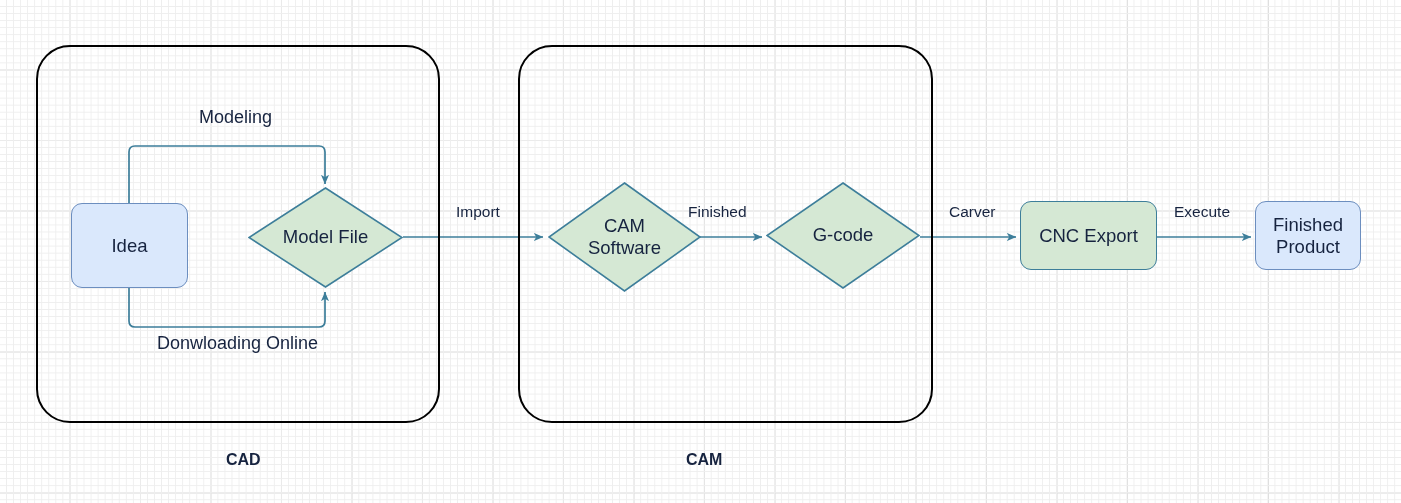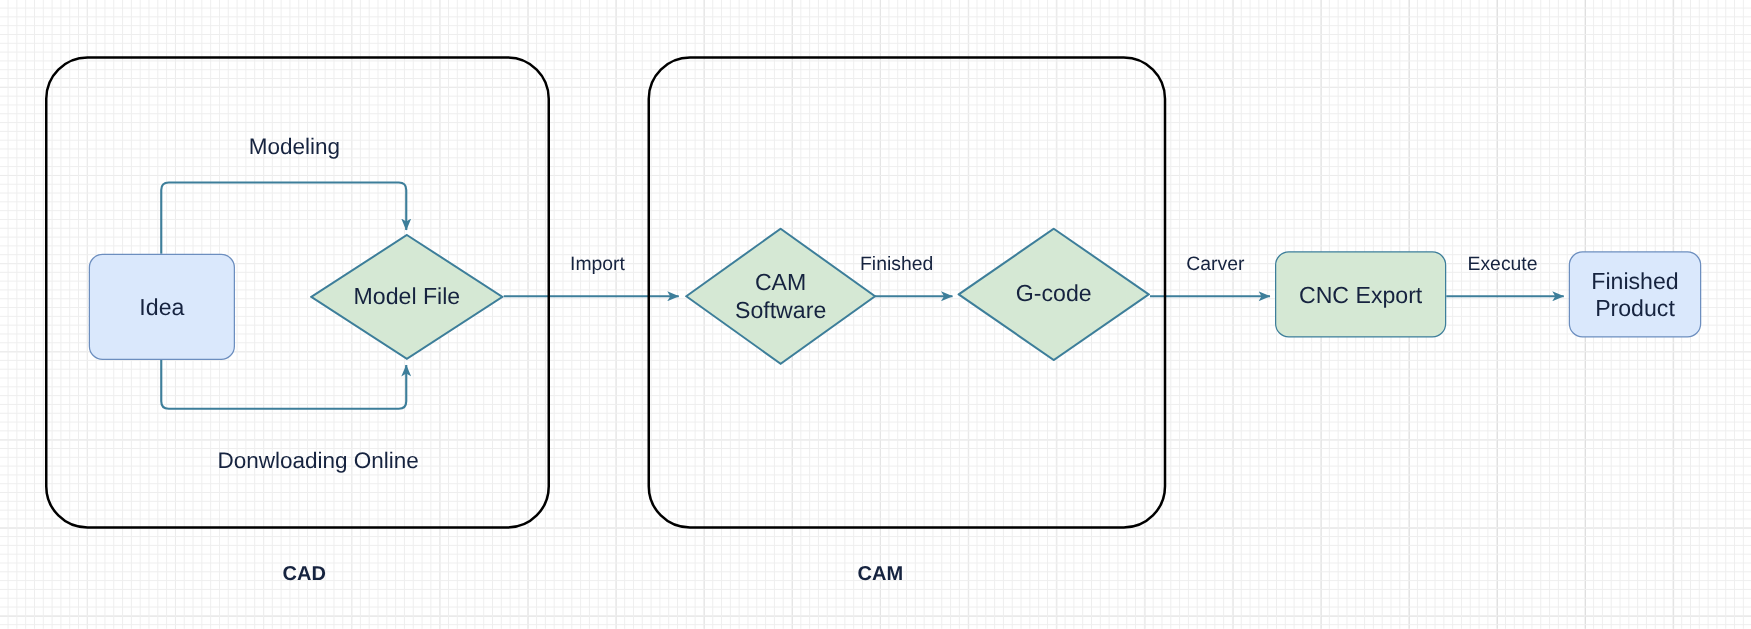--- a/index.html
+++ b/index.html
@@ -137,21 +137,21 @@
   <div class="group-box" style="left:36px; top:45px; width:404px; height:378px;"></div>
 
   <div class="group-box" style="left:518px; top:45px; width:415px; height:378px;"></div>
 
   <div class="group-caption" style="left:226px; top:452px;">CAD</div>
 
   <div class="group-caption" style="left:686px; top:452px;">CAM</div>
 
   <div class="loop-label" style="left:199px; top:108px;">Modeling</div>
 
-  <div class="loop-label" style="left:157px; top:359px;margin-left:17px;">Donwloading Online</div>
+  <div class="loop-label" style="left:157px; top:334px;">Donwloading Online</div>
 
   <div class="edge-label" style="left:456px; top:204px;">Import</div>
 
   <div class="edge-label" style="left:688px; top:204px;">Finished</div>
 
   <div class="edge-label" style="left:949px; top:204px;">Carver</div>
 
   <div class="edge-label" style="left:1174px; top:204px;">Execute</div>
 
   <div class="node node-rect fill-blue" style="left:71px; top:203px; width:117px; height:85px;">

